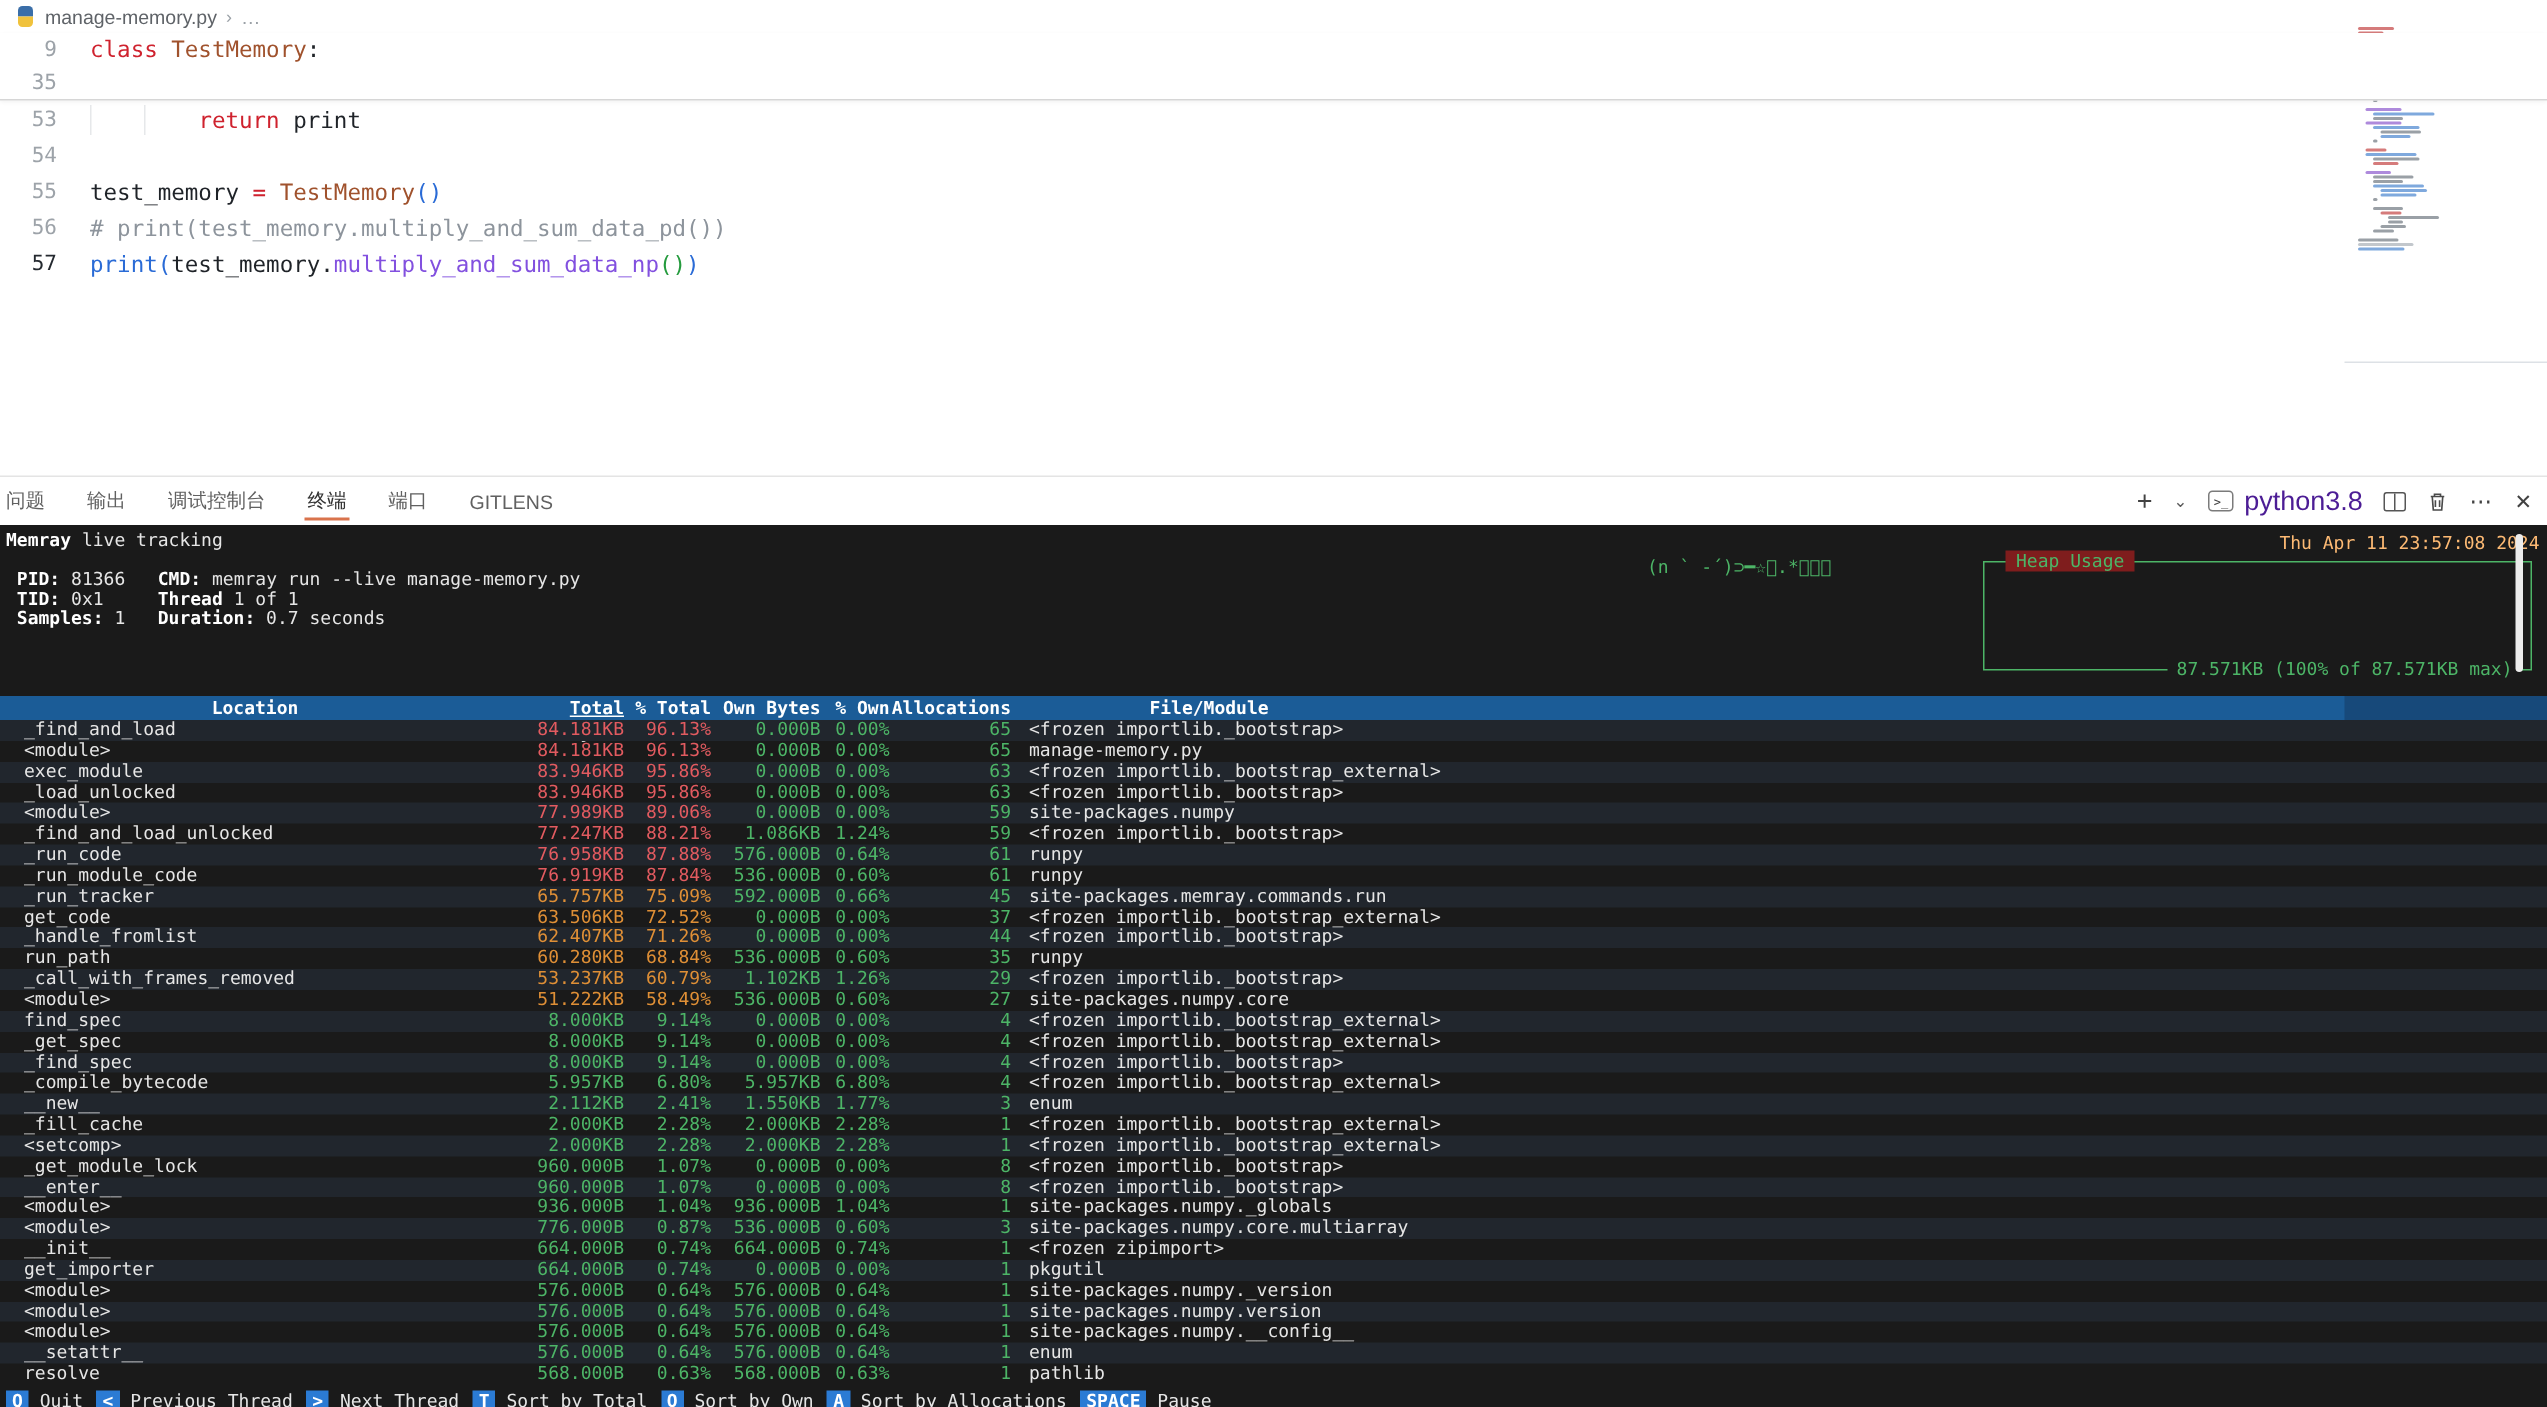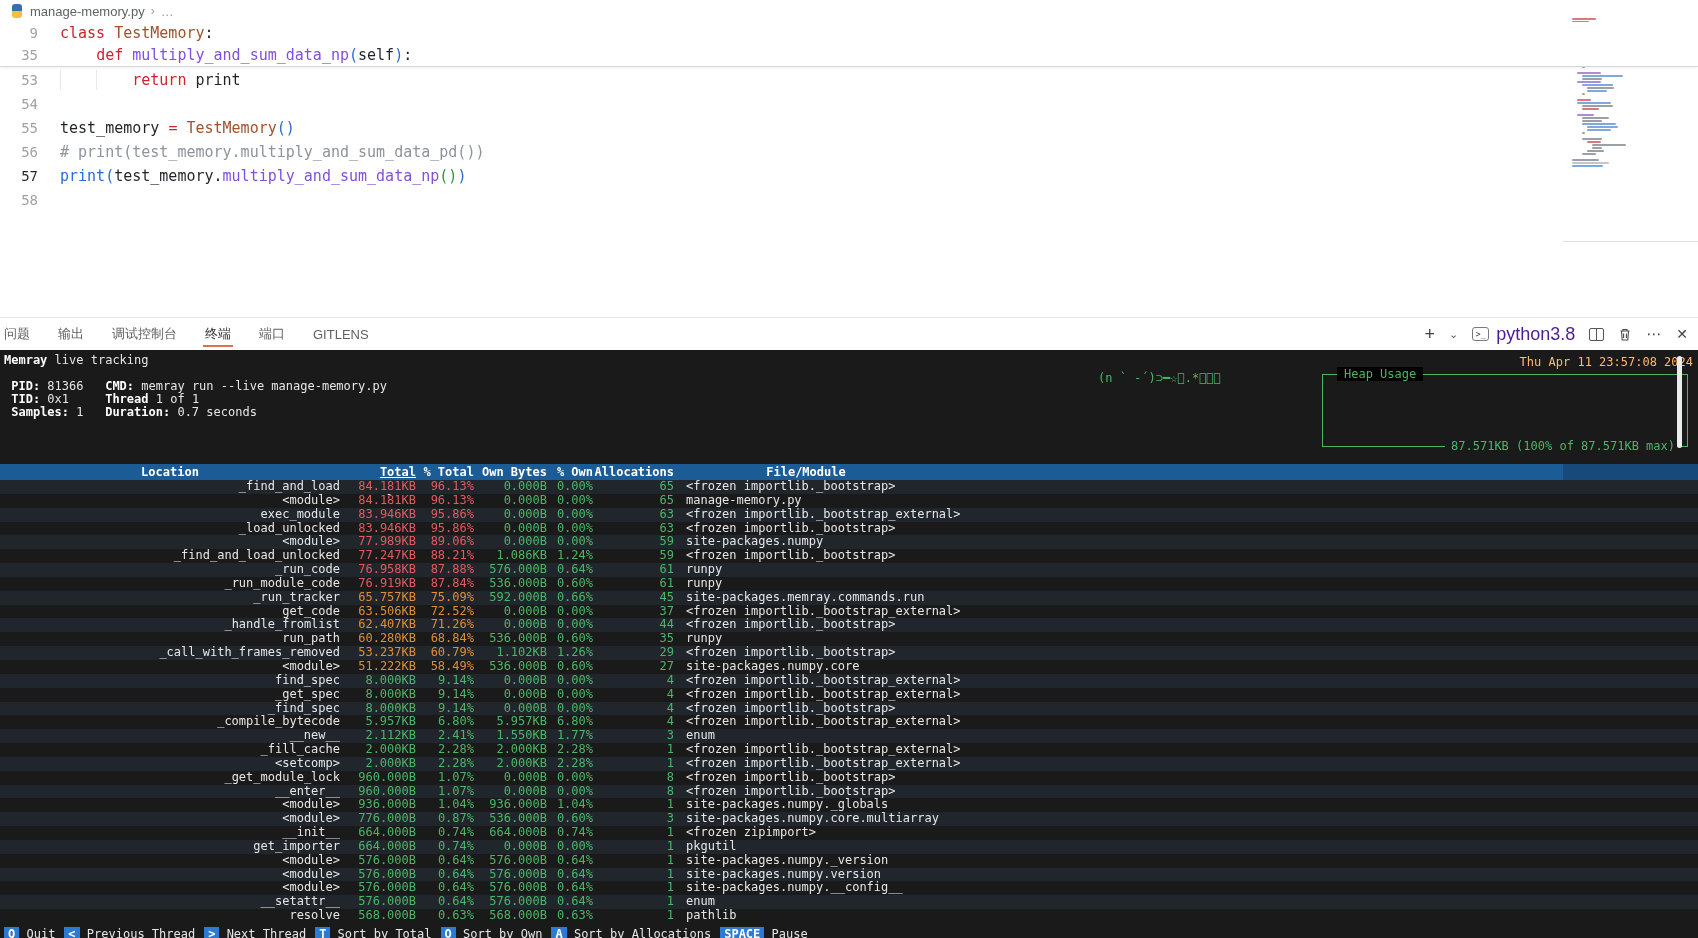--- a/index.html
+++ b/index.html
@@ -59,34 +59,34 @@
 
   
   .terminal { position:absolute; top:350px; left:0; width:1698px; height:588px; background:#1a1a1a;
               font-family:"DejaVu Sans Mono","Liberation Mono",monospace; font-size:12px; color:#e6e6e6; }
   .tline { position:absolute; left:4px; white-space:pre; line-height:13px; }
   .tline b { color:#ffffff;margin-top:32px; }
   .t-date { position:absolute; top:5px; right:5px; white-space:pre; color:#fdba74; }
   .t-kaomoji { position:absolute; top:21px; left:1098px; color:#4db567; white-space:pre; }
   .heap-box { position:absolute; top:24px; left:1322px; width:366px; height:73px;
               border:1px solid #4db567; }
-  .heap-title { position:absolute; top:-8px; left:14px; background:#000000; padding:0 7px; color:#4db567; }
+  .heap-title { position:absolute; top:-8px; left:14px; background:#7f1d1d; padding:0 7px; color:#4db567; }
   .heap-caption { position:absolute; bottom:-7px; right:6px; background:#1a1a1a; padding:0 6px; color:#4db567; }
   .t-scrollbar { position:absolute; top:6px; left:1677px; width:5px; height:92px; background:#ececec; border-radius:2.5px; }
 
   .tgrid { display:grid; grid-template-columns:340px 76px 58px 73px 46px 81px 12px 240px 1fr; }
   .thead { position:absolute; top:114px; left:0; right:0; height:16px; line-height:16px;
            background:#1b5c97; color:#ffffff; font-weight:bold; }
   .thead .tail { position:absolute; right:0; top:0; width:135px; height:16px; background:#17497a; }
   .th-c { text-align:center; } .th-r { text-align:right; }
   .th-sorted { text-decoration:underline; }
   .trows { position:absolute; top:130px; left:0; right:0; }
   .trow { height:13.85px; line-height:13.85px; }
   .trow:nth-child(odd) { background:#21262d; }
-  .td-loc { padding-left:16px; color:#e6e6e6; white-space:pre;text-align:right; }
+  .td-loc { padding-left:16px; color:#e6e6e6; white-space:pre; }
   .td-r { text-align:right; }
   .td-file { color:#e6e6e6; white-space:pre; }
   .v-high { color:#e25b60; } .v-mid { color:#df8f36; } .v-low,.v-green { color:#4db567; }
 
   .tfooter { position:absolute; top:577px; left:4px; right:0; height:14px; line-height:13px;
              display:flex; align-items:center; gap:9px; white-space:nowrap; }
   .fkey { background:#2b7bd4; color:#ffffff; padding:0 4px; font-weight:bold; }
   .flabel { color:#e6e6e6; }
 </style>
 </head>
@@ -99,29 +99,28 @@
       <span class="py-icon">
           <span class="t"></span>
           <span class="b"></span>
         </span>
       <span>manage-memory.py</span>
       <span class="bc-sep">›</span>
       <span class="bc-tail">…</span>
     </div>
     <div id="sticky" class="sticky code-font">
         <div class="crow"><span class="gutter">9</span><pre class="ctext"><span class="tok-kw">class </span><span class="tok-cls">TestMemory</span><span>:</span></pre></div>
-        <div class="crow"><span class="gutter">35</span><pre class="ctext"><span>    </span><span class="tok-kw">def </span><span class="tok-fn">multiply_and_sum_data_np</span><span class="tok-b1">(</span><span>self</span><span class="tok-b1">)</span><span>:</span></pre></div>
+        <div class="crow"><span class="gutter">35</span></div>
       </div>
     <div id="code" class="code code-font">
         <div class="crow"><span class="gutter">53</span><div class="guide" style="left: 60px;"></div><div class="guide" style="left: 96px;"></div><pre class="ctext"><span>        </span><span class="tok-kw">return </span><span>print</span></pre></div>
         <div class="crow"><span class="gutter">54</span><pre class="ctext"></pre></div>
         <div class="crow"><span class="gutter">55</span><pre class="ctext"><span>test_memory </span><span class="tok-kw">= </span><span class="tok-cls">TestMemory</span><span class="tok-b1">()</span></pre></div>
         <div class="crow"><span class="gutter">56</span><pre class="ctext"><span class="tok-cm"># print(test_memory.multiply_and_sum_data_pd())</span></pre></div>
         <div class="crow"><span class="gutter active">57</span><pre class="ctext"><span class="tok-b1">print</span><span class="tok-b1">(</span><span>test_memory.</span><span class="tok-fn">multiply_and_sum_data_np</span><span class="tok-b2">(</span><span class="tok-b2">)</span><span class="tok-b1">)</span></pre></div>
-        <div class="crow"><span class="gutter">58</span><pre class="ctext"></pre></div>
       </div>
     <div id="minimap" class="minimap">
         <div class="mm-bar" style="margin-left: 0px; width: 23.8px; background: rgb(213, 123, 123);"></div>
         <div class="mm-bar" style="margin-left: 0px; width: 17px; background: rgb(213, 123, 123);"></div>
         <div class="mm-bar" style="margin-left: 0px; width: 30.6px; background: rgb(213, 123, 123);"></div>
         <div class="mm-bar" style="margin-left: 0px; width: 0px; background: transparent;"></div>
         <div class="mm-bar" style="margin-left: 0px; width: 20.4px; background: rgb(194, 199, 204);"></div>
         <div class="mm-bar" style="margin-left: 0px; width: 30.6px; background: rgb(194, 199, 204);"></div>
         <div class="mm-bar" style="margin-left: 0px; width: 0px; background: transparent;"></div>
         <div class="mm-bar" style="margin-left: 0px; width: 13.6px; background: rgb(154, 160, 166);"></div>

